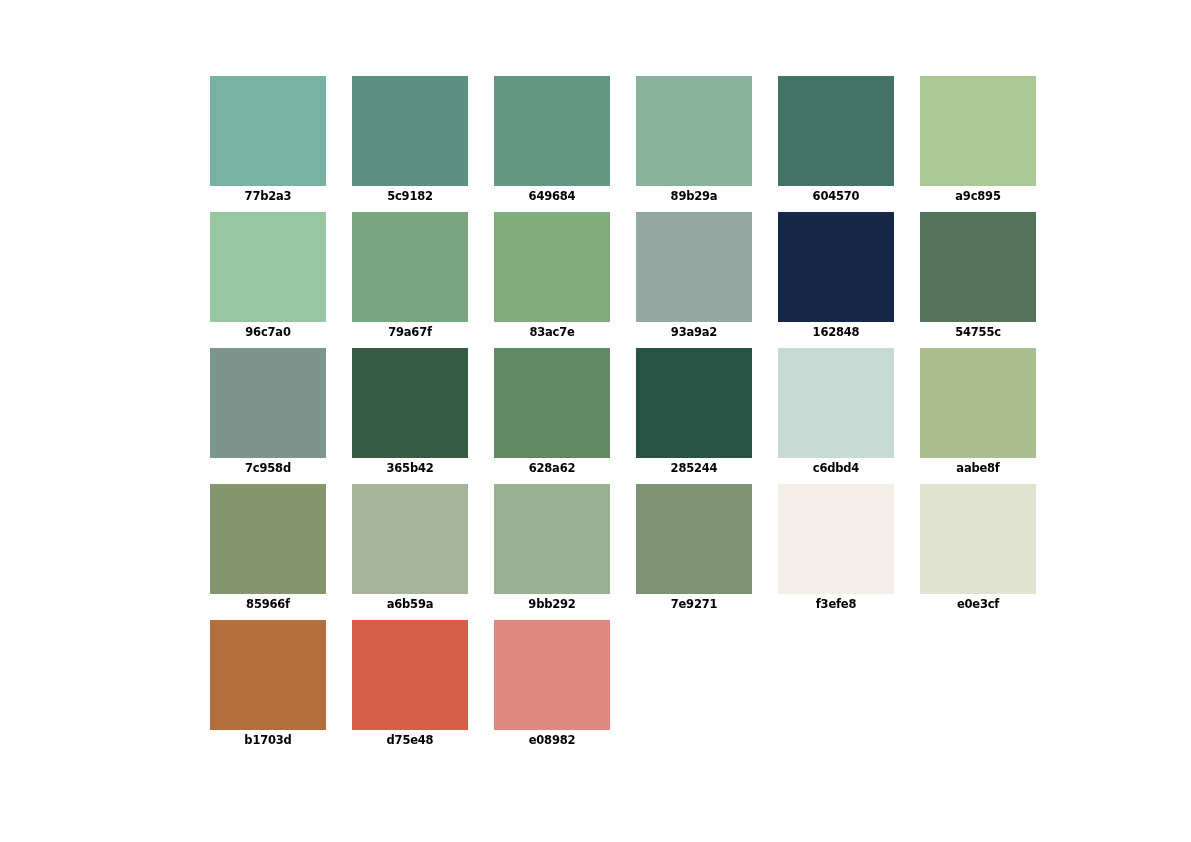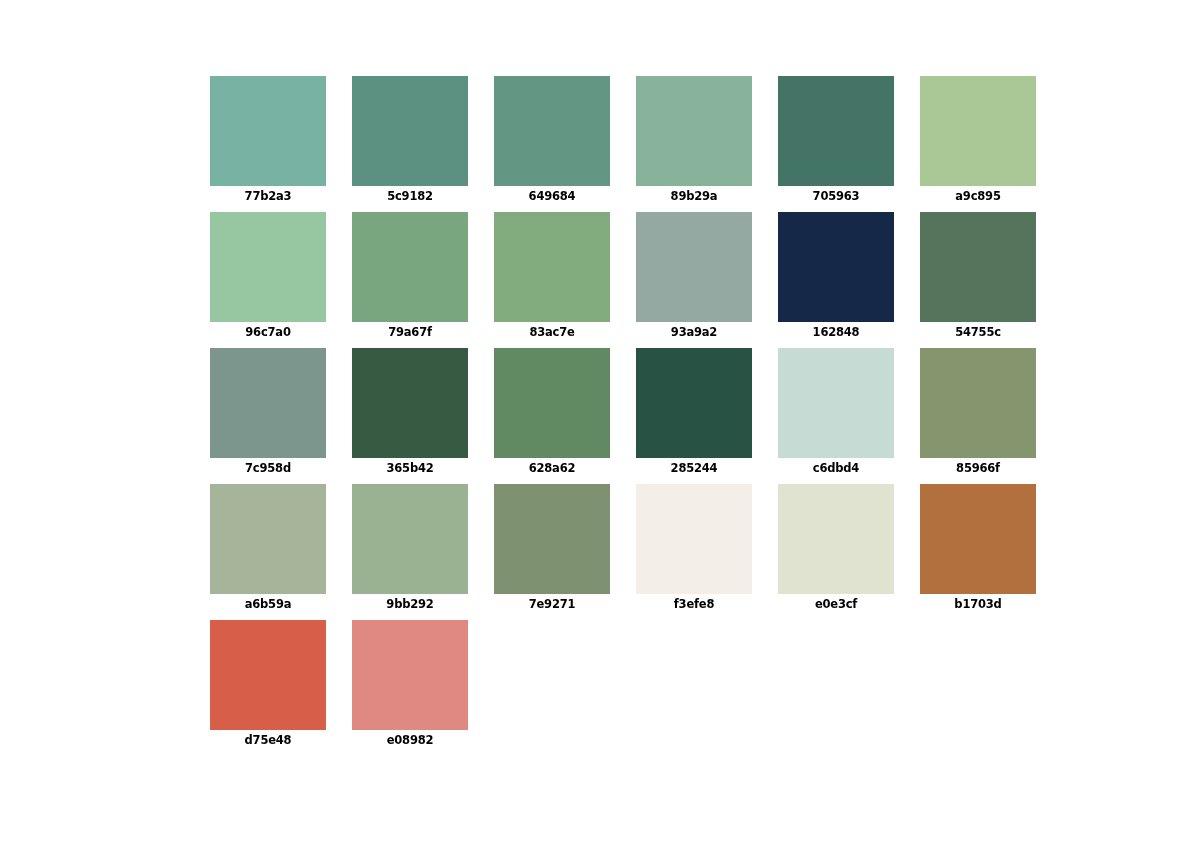--- a/index.html
+++ b/index.html
@@ -73,21 +73,21 @@
       <div class="swatch-cell">
         <div class="swatch-chip" style="background-color: rgb(100, 150, 132);"></div>
         <div class="swatch-label">649684</div>
       </div>
       <div class="swatch-cell">
         <div class="swatch-chip" style="background-color: rgb(137, 178, 154);"></div>
         <div class="swatch-label">89b29a</div>
       </div>
       <div class="swatch-cell">
         <div class="swatch-chip" style="background-color: rgb(68, 116, 102);"></div>
-        <div class="swatch-label">705963</div>
+        <div class="swatch-label">604570</div>
       </div>
       <div class="swatch-cell">
         <div class="swatch-chip" style="background-color: rgb(169, 200, 149);"></div>
         <div class="swatch-label">a9c895</div>
       </div>
       <div class="swatch-cell">
         <div class="swatch-chip" style="background-color: rgb(150, 199, 160);"></div>
         <div class="swatch-label">96c7a0</div>
       </div>
       <div class="swatch-cell">
@@ -124,20 +124,24 @@
       </div>
       <div class="swatch-cell">
         <div class="swatch-chip" style="background-color: rgb(40, 82, 68);"></div>
         <div class="swatch-label">285244</div>
       </div>
       <div class="swatch-cell">
         <div class="swatch-chip" style="background-color: rgb(198, 219, 212);"></div>
         <div class="swatch-label">c6dbd4</div>
       </div>
       <div class="swatch-cell">
+        <div class="swatch-chip" style="background-color: rgb(170, 190, 143);"></div>
+        <div class="swatch-label">aabe8f</div>
+      </div>
+      <div class="swatch-cell">
         <div class="swatch-chip" style="background-color: rgb(133, 150, 111);"></div>
         <div class="swatch-label">85966f</div>
       </div>
       <div class="swatch-cell">
         <div class="swatch-chip" style="background-color: rgb(166, 181, 154);"></div>
         <div class="swatch-label">a6b59a</div>
       </div>
       <div class="swatch-cell">
         <div class="swatch-chip" style="background-color: rgb(155, 178, 146);"></div>
         <div class="swatch-label">9bb292</div>

